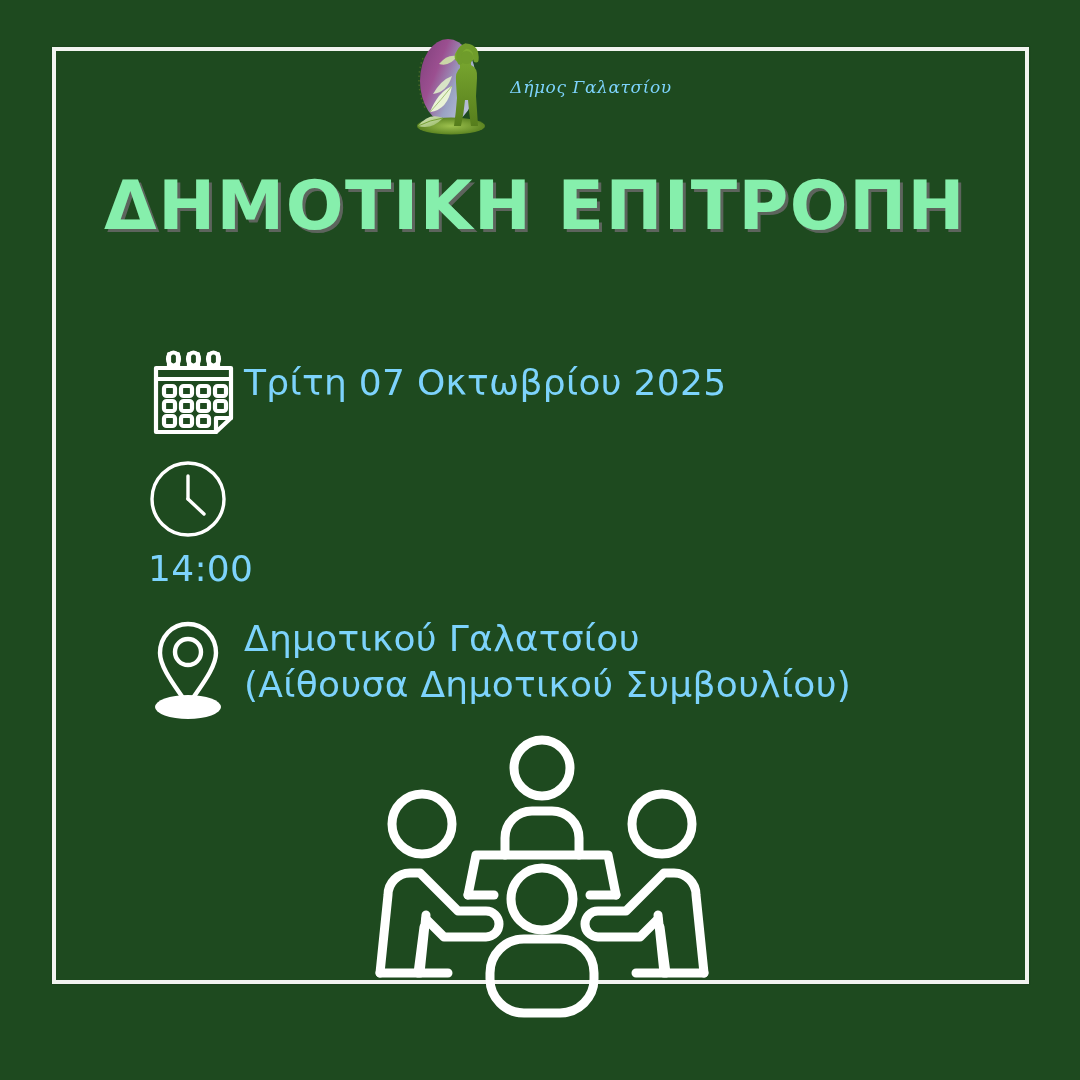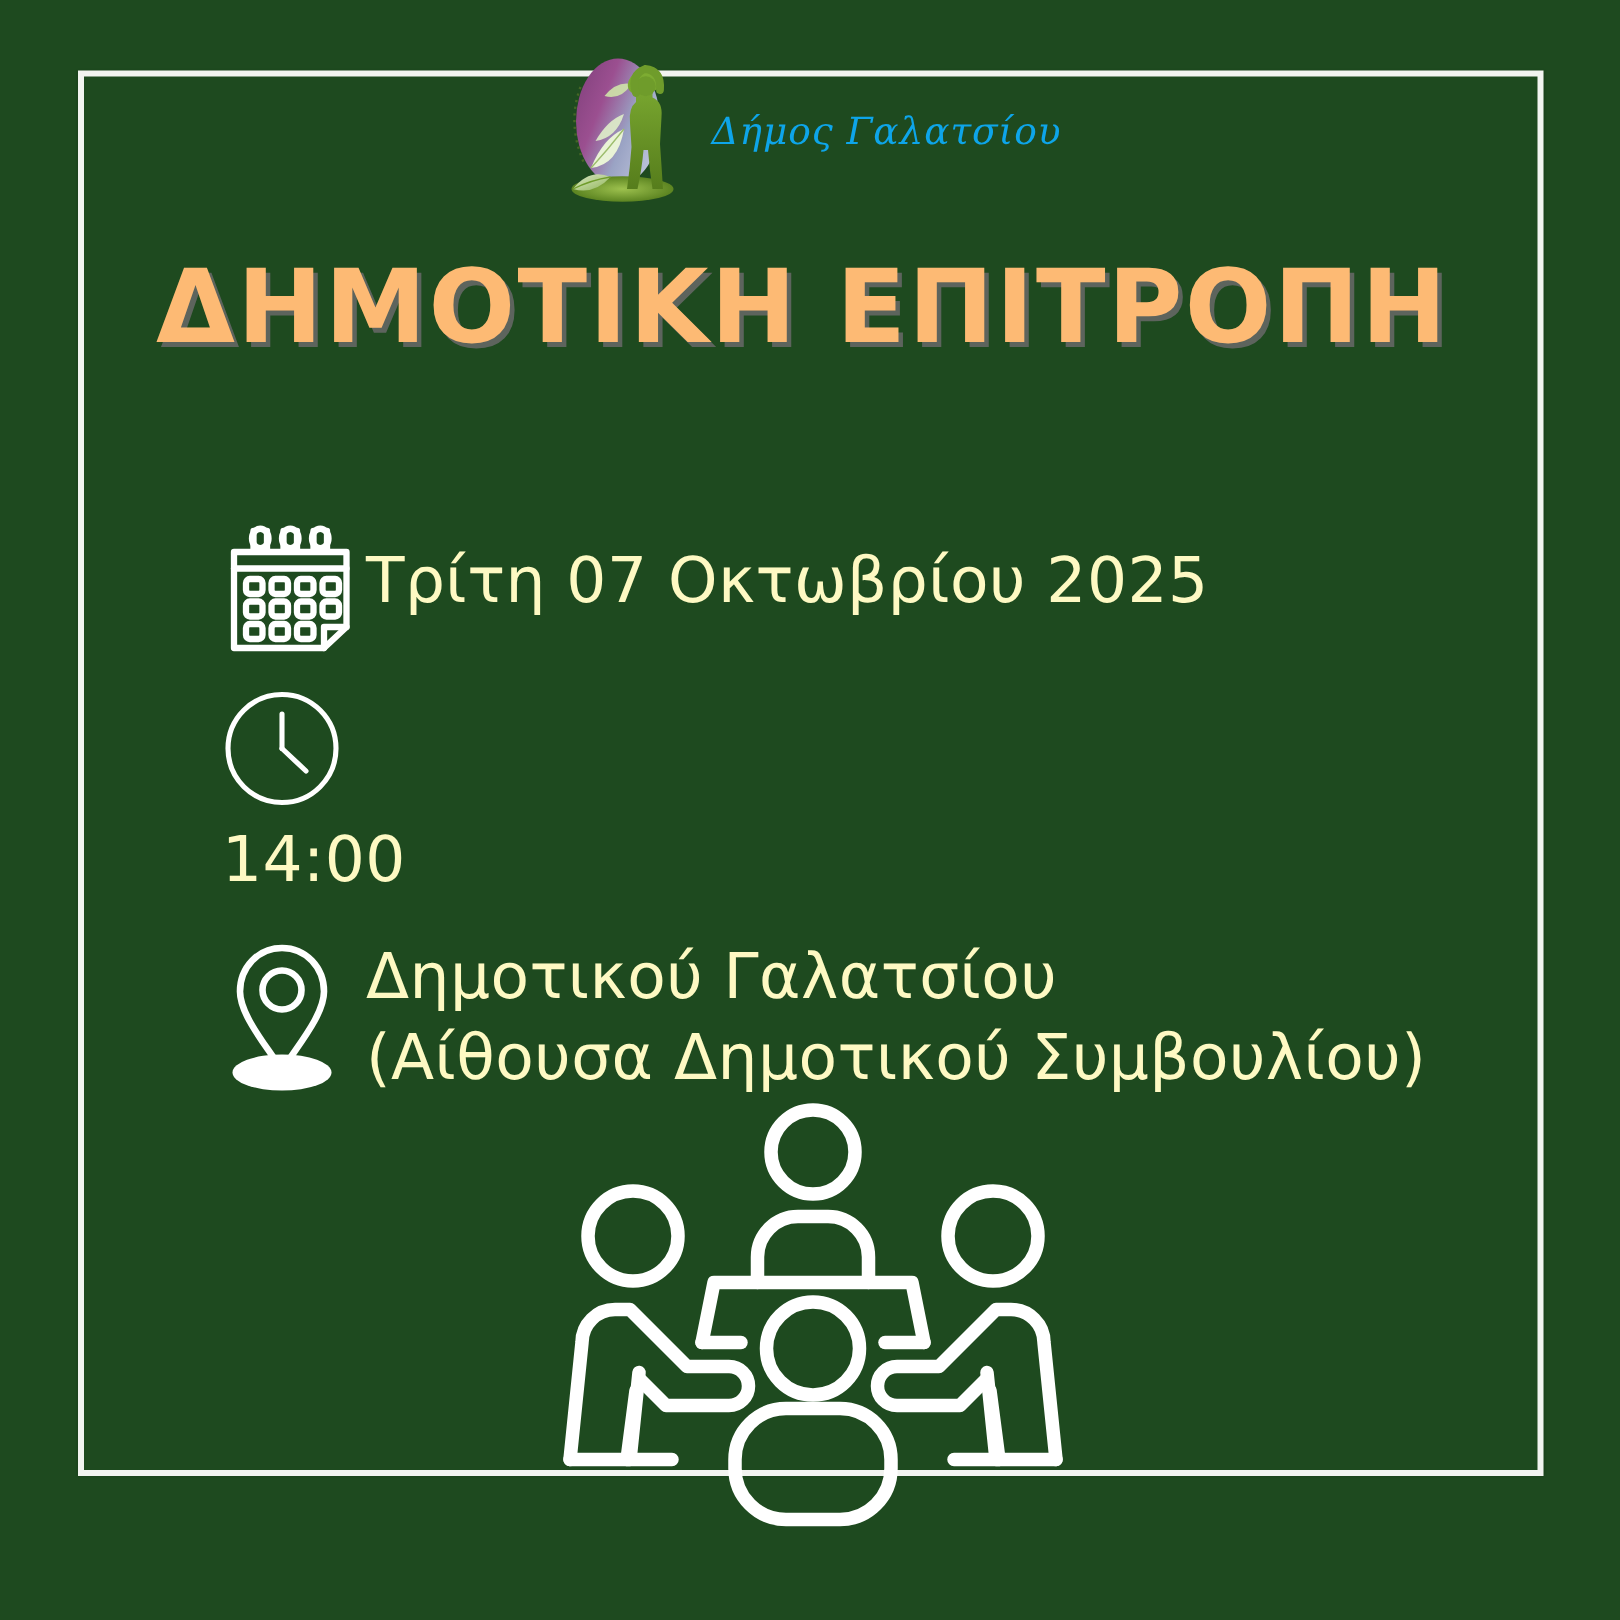--- a/index.html
+++ b/index.html
@@ -51,37 +51,37 @@
   }
 
   .logo-emblem {
     width: 86px;
     height: 104px;
     flex: 0 0 auto;
     position: relative;
   }
 
   .logo-text {
-    color: #0ea5e9;
+    color: #7dd3fc;
     font-family: "DejaVu Serif", serif;
-    font-size: 25px;
+    font-size: 17px;
     font-style: italic;
     letter-spacing: 0.6px;
     white-space: nowrap;
     margin-top: 2px;
   }
 
   
   .title {
     position: absolute;
     left: 0;
     top: 166px;
     width: 1070px;
     text-align: center;
-    color: #fdba74;
+    color: #86efac;
     font-family: "DejaVu Sans", sans-serif;
     font-size: 68px;
     font-weight: bold;
     letter-spacing: 1.5px;
     text-shadow: 3px 3px 0 rgba(105,105,105,0.85);
     white-space: nowrap;
   }
 
   
   .info {
@@ -99,24 +99,24 @@
 
   .info-icon {
     flex: 0 0 auto;
     width: 96px;
     display: flex;
     justify-content: flex-start;
     align-items: flex-start;
   }
 
   .info-text {
-    color: #fef9c3;
+    color: #7dd3fc;
     font-family: "DejaVu Sans", sans-serif;
     font-weight: normal;
-    font-size: 42px;
+    font-size: 36px;
     line-height: 1.28;
     letter-spacing: 0.3px;
     white-space: nowrap;
     padding-top: 4px;
   }
 
   #row-date  { margin-top: 0px;  }
   #row-date .info-text { padding-top: 10px; }
   #row-time  { margin-top: 24px; flex-direction: column; }
   #row-time .info-text { padding-top: 6px; }

